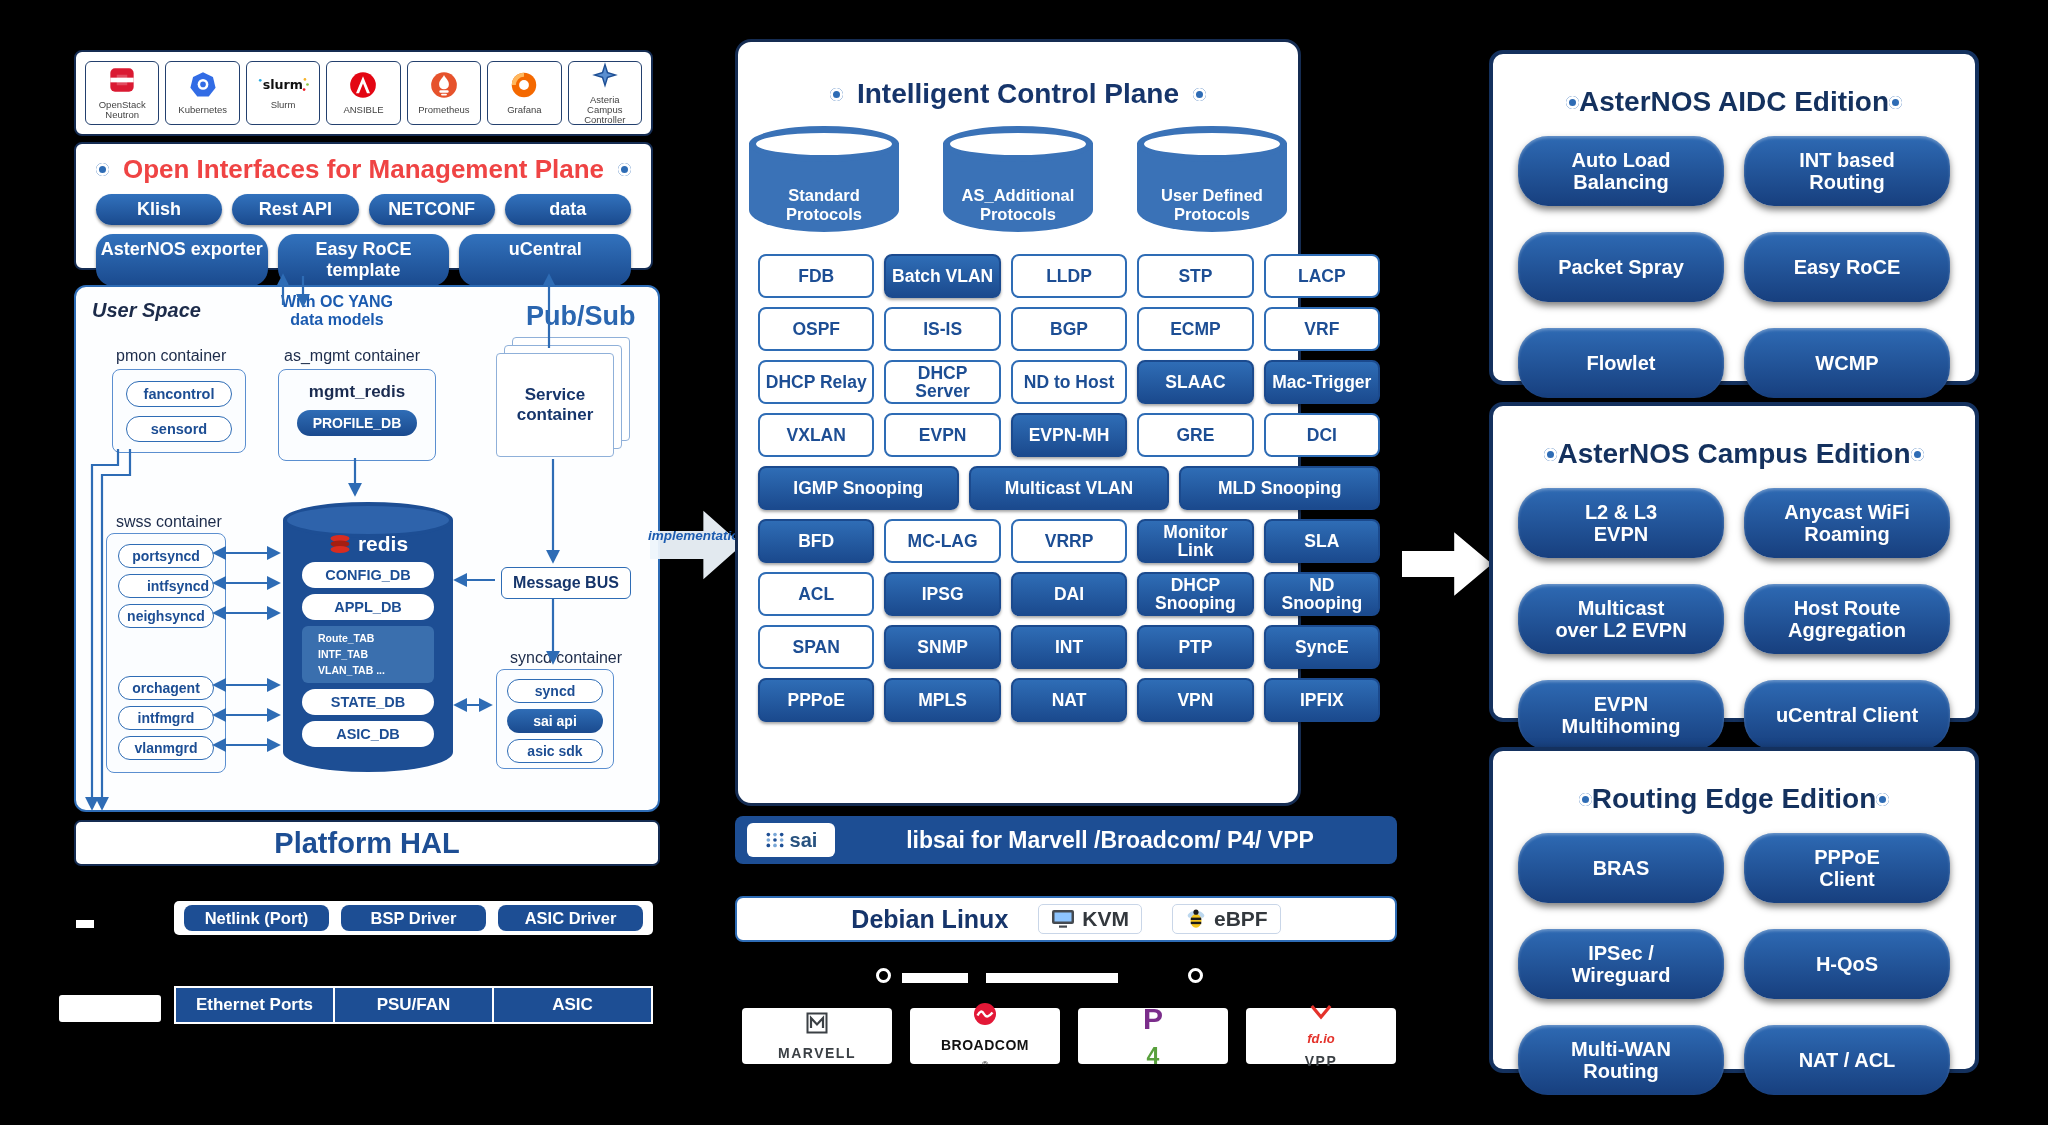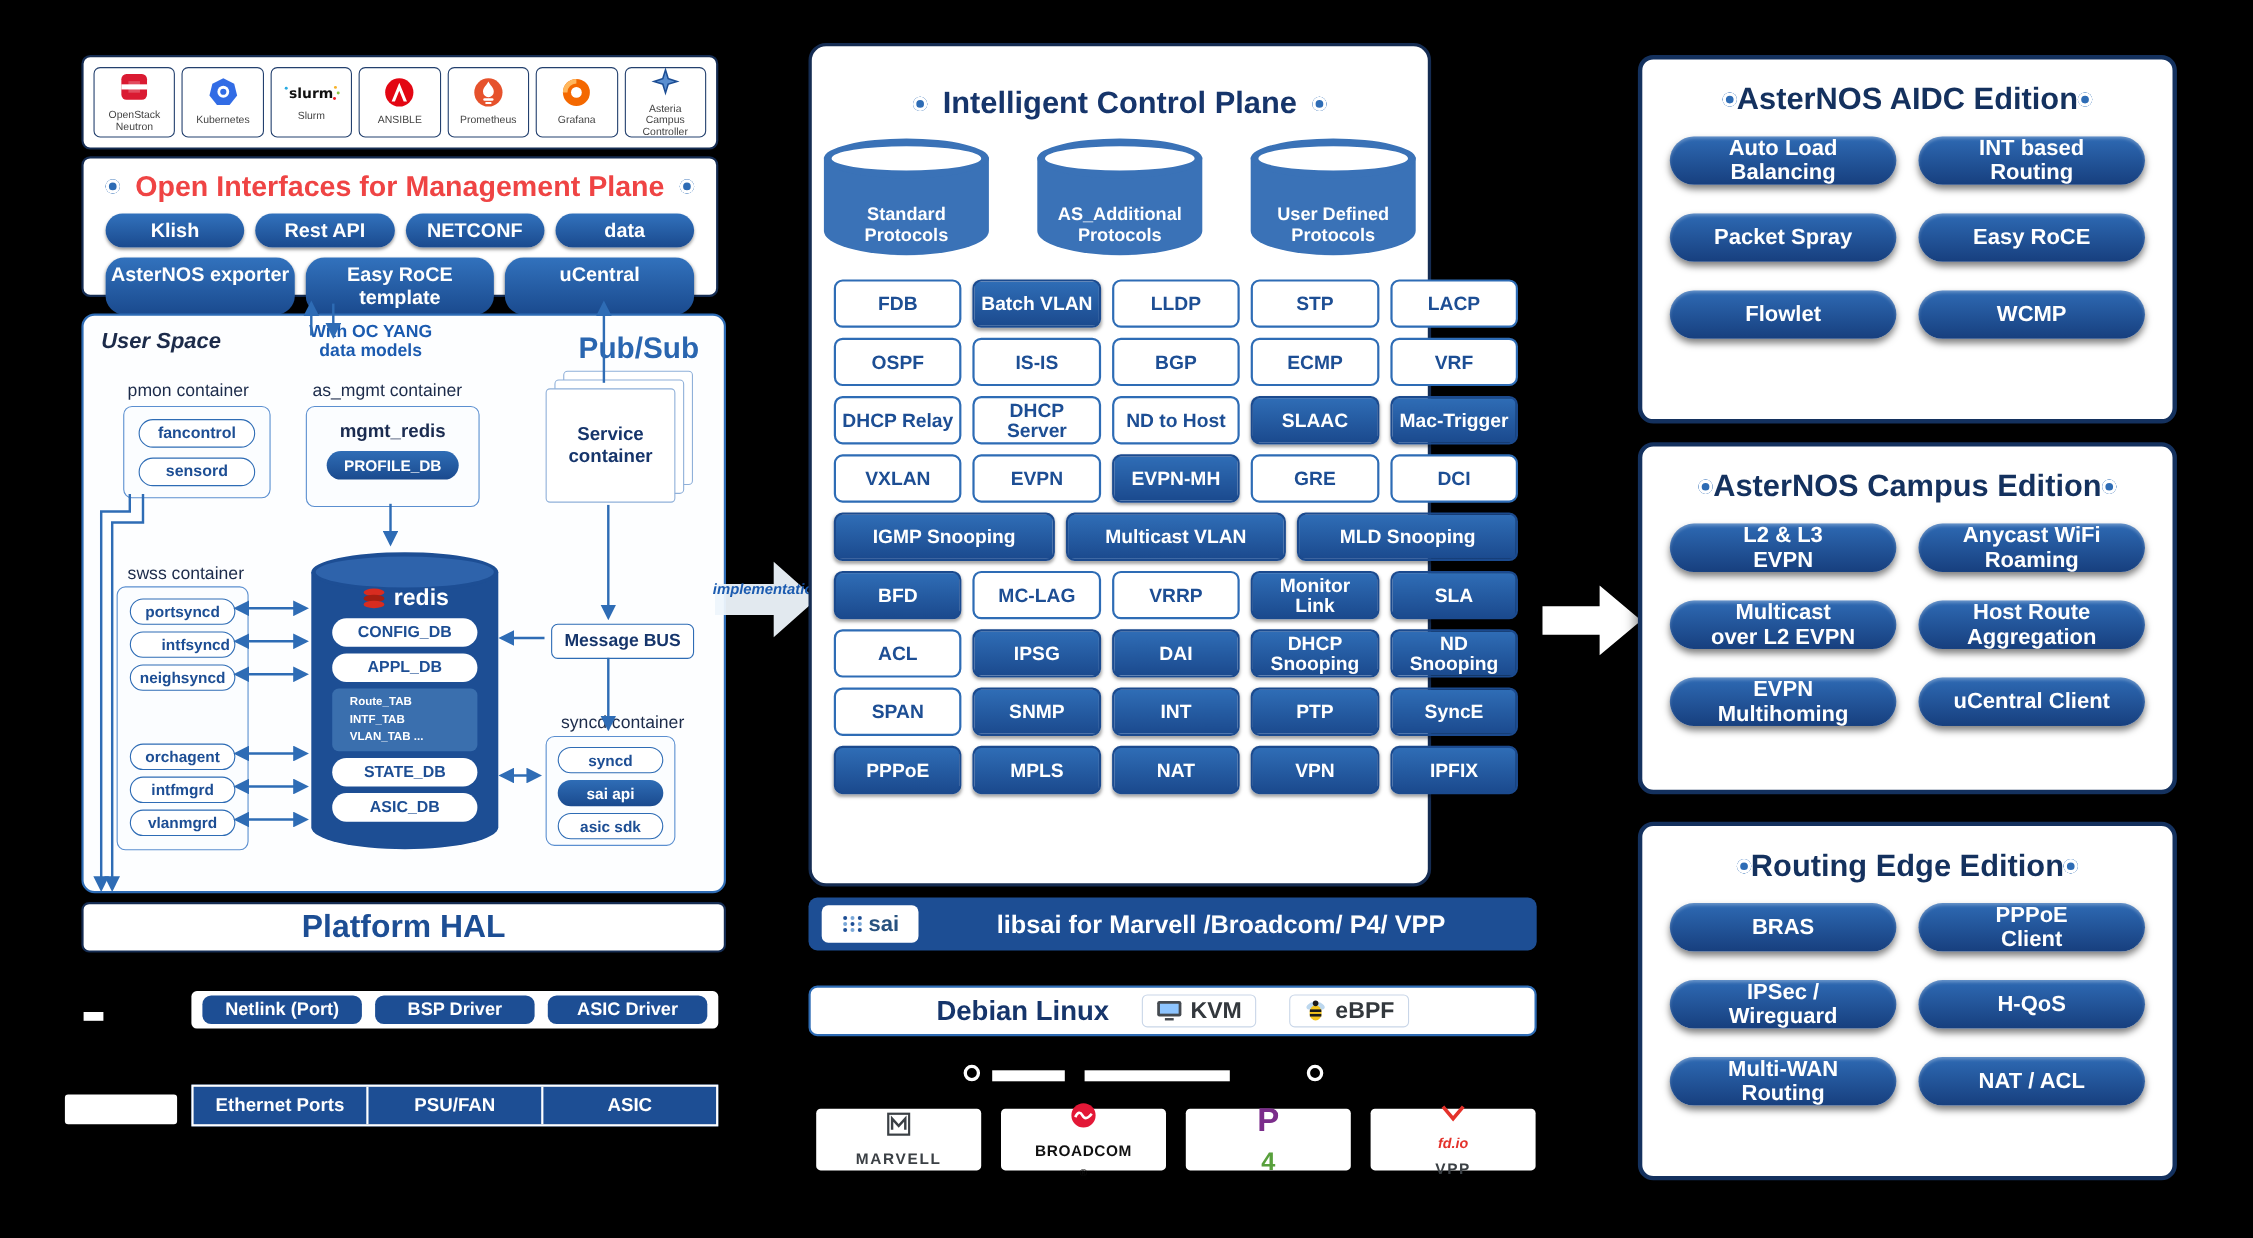--- a/index.html
+++ b/index.html
@@ -112,25 +112,25 @@
   .brand-label{font-size:14px;font-weight:bold;color:#3b4045;letter-spacing:1.5px;}
   .brand-label.black{color:#111;letter-spacing:.5px;}
   .fdio{font-size:13px;font-weight:bold;font-style:italic;color:#e4322b;}
   .p4-p{font-size:30px;font-weight:bold;color:#7b2d8b;}
   .p4-4{font-size:23px;font-weight:bold;color:#58a03c;}
   sup{font-size:9px;color:#111;}
 
   
   .edition-panel{position:absolute;left:1489px;width:490px;background:#fff;border:4px solid #14315e;border-radius:14px;
                  box-sizing:border-box;box-shadow:0 5px 12px rgba(0,0,0,.6);}
-  .edition-title{display:flex;align-items:center;justify-content:center;margin-top:20px;}
+  .edition-title{display:flex;align-items:center;justify-content:center;margin-top:32px;}
   .edition-title-text{font-size:28px;font-weight:bold;color:#14315e;}
   .edition-grid{display:grid;grid-template-columns:1fr 1fr;row-gap:26px;column-gap:18px;justify-items:center;
                 padding:18px 24px 0;}
-  .edition-pill{width:206px;height:44px;border-radius:30px;background:linear-gradient(180deg,#2e6ab4,#173f7e);
+  .edition-pill{width:206px;height:70px;border-radius:30px;background:linear-gradient(180deg,#2e6ab4,#173f7e);
                 color:#fff;font-weight:bold;font-size:20px;line-height:1.12;text-align:center;
                 display:flex;align-items:center;justify-content:center;
                 box-shadow:0 4px 7px rgba(0,0,0,.5),inset 0 2px 3px rgba(255,255,255,.28);}
 
   #arrows{position:absolute;left:0;top:0;pointer-events:none;}
 </style>
 </head>
 <body>
 
 <div id="canvas">

